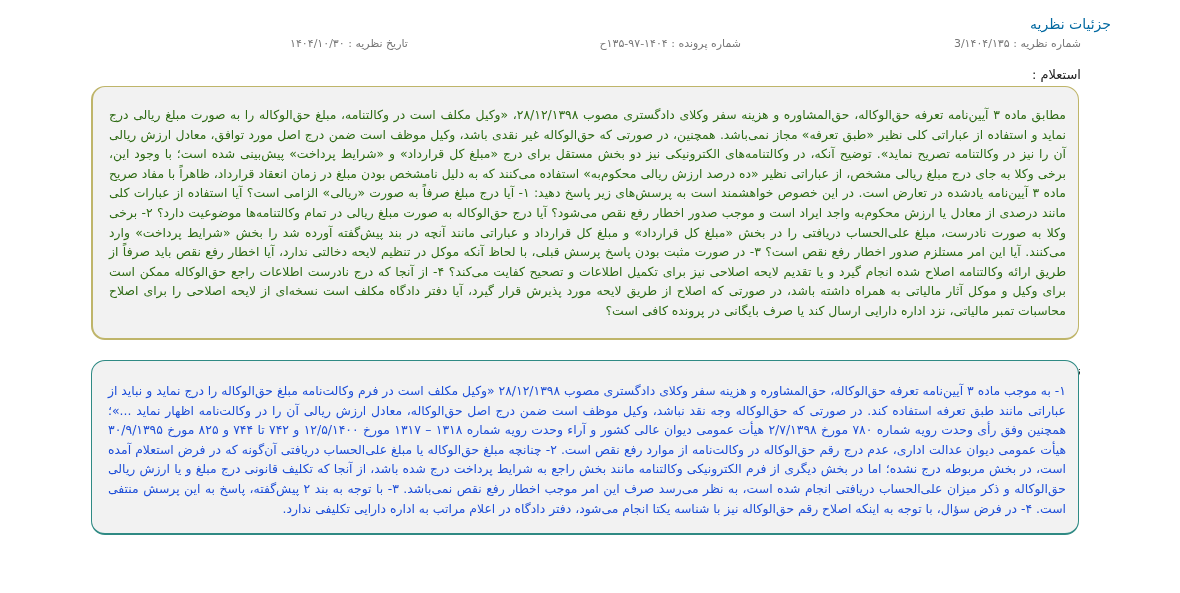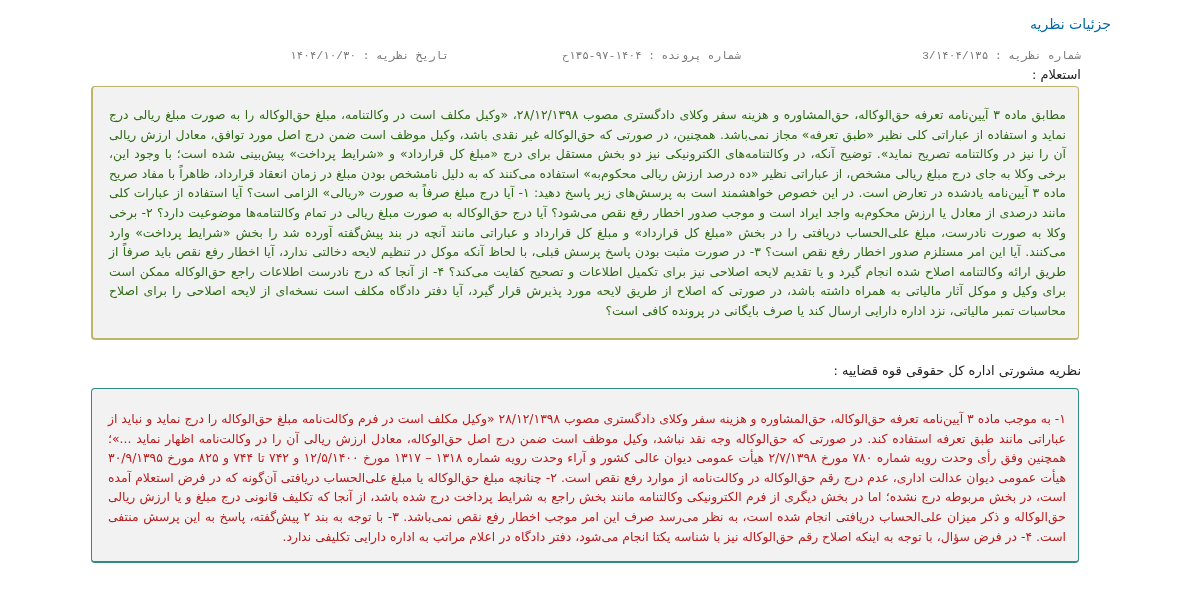--- a/index.html
+++ b/index.html
@@ -11,52 +11,52 @@
       position: relative;
     }
     .page-title {
       position: absolute; top: 16px; right: 69px;
       font-size: 14px; color: #0369a1;
     }
     .meta-row {
       position: absolute; top: 37px; right: 99px; left: 290px;
       height: 14px; font-size: 11px; color: #777;
     }
-    .meta-item { position: absolute; top: 12px; white-space: nowrap; font-family: Liberation Mono, monospace; }
+    .meta-item { position: absolute; top: 0; white-space: nowrap; }
     .meta-opinion-no { right: 0; }
     .meta-case-no { right: 340px; }
     .meta-date { left: 0; }
     .section-label {
       position: absolute; right: 99px;
       font-size: 13px; color: #222;
     }
     .label-inquiry { top: 67px; }
     .label-opinion { top: 363px; right: 99px; }
     .box {
       position: absolute; left: 91px; width: 988px;
       background: #f2f2f2;
-      border-radius: 4px;
+      border-radius: 14px;
       box-sizing: border-box;
       font-size: 12.4px; line-height: 19.6px;
       text-align: justify;
       padding: 17px 12px 12px 16px;
     }
     .box-inquiry {
       top: 86px; height: 254px;
       border: 1px solid #bfb56a;
       border-bottom: 2px solid #bfb56a;
       border-left: 2px solid #bfb56a;
       color: #2e6b14;
       padding-top: 18px;
     }
     .box-opinion {
-      top: 388px; height: 175px;
+      top: 360px; height: 175px;
       border: 1px solid #2f8a84;
       border-bottom: 2px solid #2f8a84;
-      color: #b91c1c;
+      color: #1d4ed8;
       padding-top: 20px;
     }
     .box p { margin: 0; }
   </style>
 </head>
 <body>
 
 <div class="page-title">جزئیات نظریه</div>
 
 <div class="meta-row">

